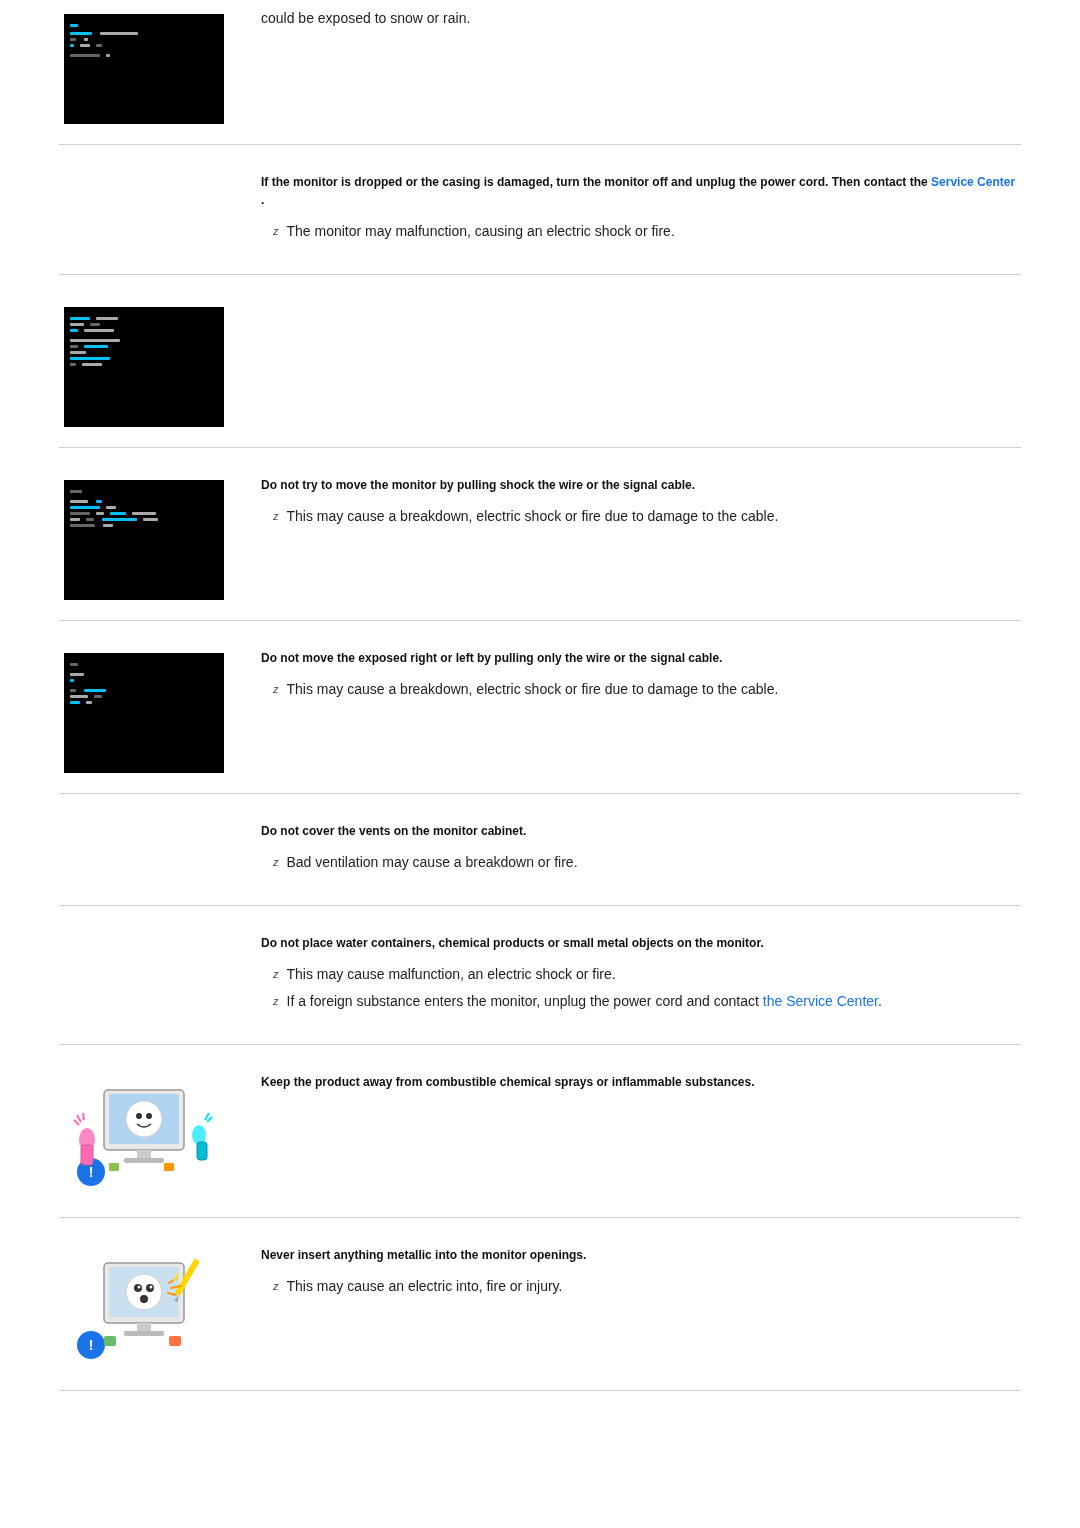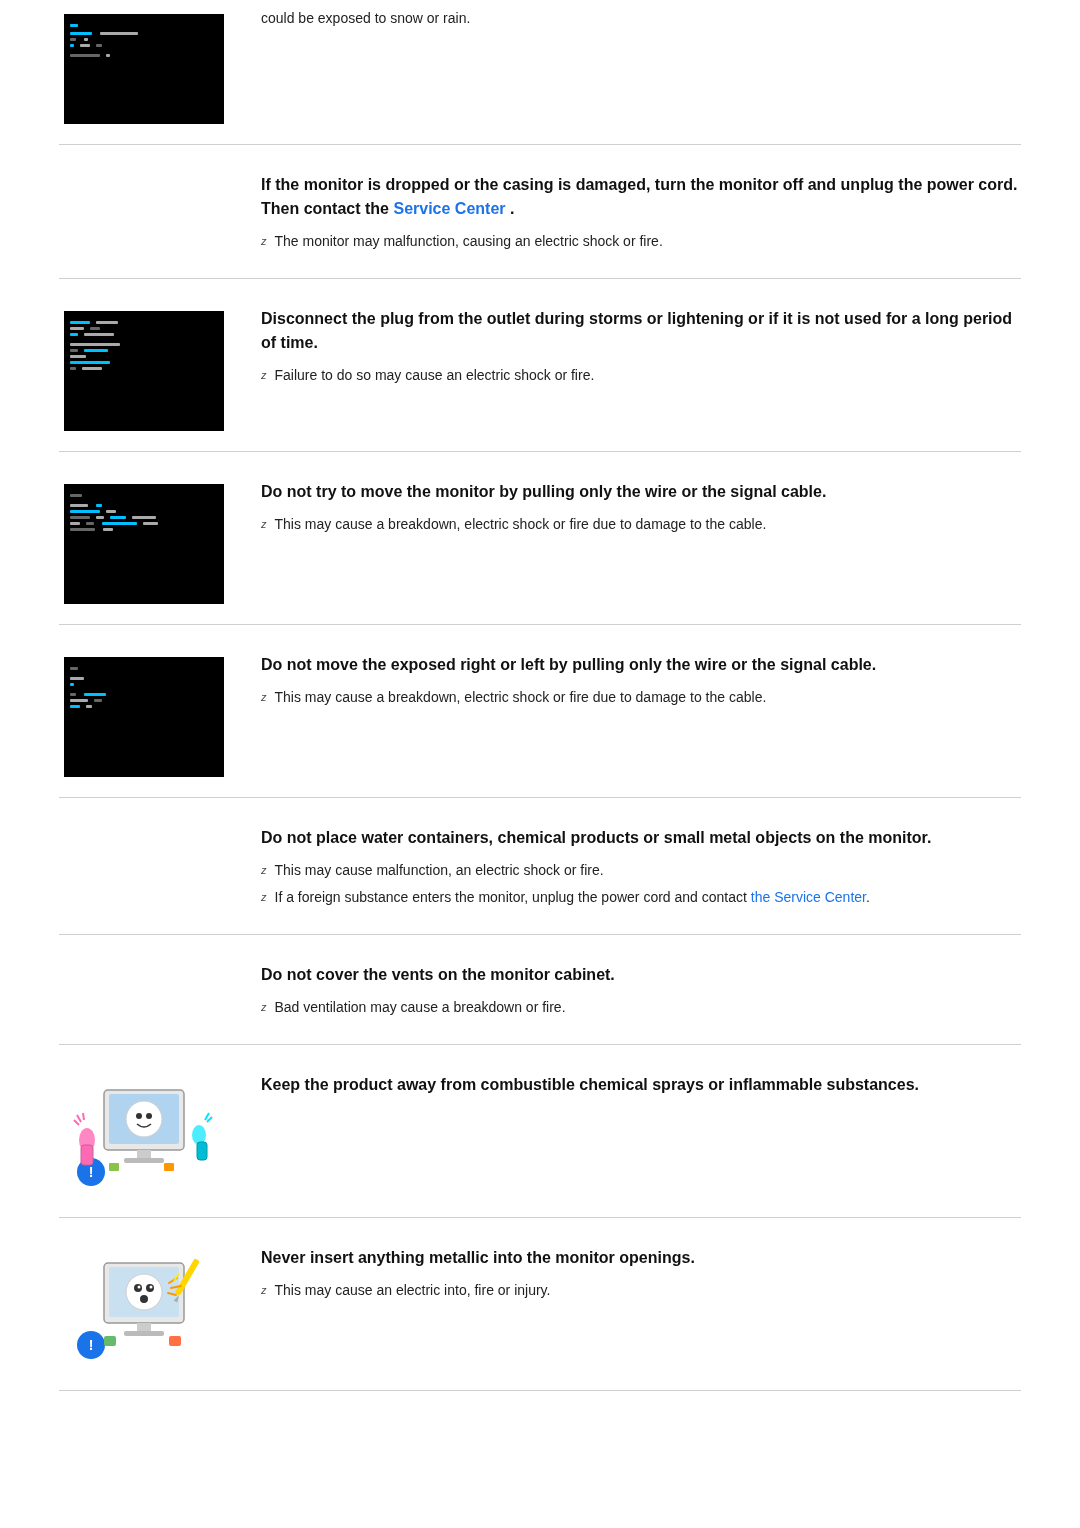--- a/index.html
+++ b/index.html
@@ -79,30 +79,30 @@
       border-radius: 1px;
     }
     .px-b { background: #00bfff; }
     .px-w { background: #aaa; }
     .px-g { background: #666; }
 
     .content {
       flex: 1;
     }
     .content h3 {
-      font-size: 16px;
+      font-size: 12px;
       font-weight: bold;
       margin-bottom: 10px;
       line-height: 1.5;
       color: #111;
     }
     .bullet-list {
       list-style: none;
       padding: 0;
-      margin: 0;
+      margin: 12px;
     }
     .bullet-list li {
       display: flex;
       gap: 8px;
       margin-bottom: 6px;
       line-height: 1.5;
     }
     .bullet-list li::before {
       content: "z";
       font-size: 11px;
@@ -222,28 +222,20 @@
               <div class="px px-b" style="width:40px"></div>
             </div>
           <div class="pixel-row">
               <div class="px px-g" style="width:6px"></div>
               <div style="width:2px"></div>
               <div class="px px-w" style="width:20px"></div>
             </div>
         </div>
       </div>
     </div>
-    <div class="content">
-      <h3>Disconnect the plug from the outlet during storms or lightening or if it is not used for a long period of time.</h3>
-      <ul class="bullet-list">
-        <li>
-          <span>Failure to do so may cause an electric shock or fire.</span>
-        </li>
-      </ul>
-    </div>
   </div>
 
   <div class="section">
     <div class="image-col">
       <div class="monitor-img-tall">
         <div class="pixel-lines">
           <div class="pixel-row">
               <div class="px px-g" style="width:12px"></div>
             </div>
           <div class="pixel-row" style="margin-top:4px">
@@ -276,21 +268,21 @@
           </div>
           <div class="pixel-row">
             <div class="px px-g" style="width:25px"></div>
             <div style="width:4px"></div>
             <div class="px px-w" style="width:10px"></div>
           </div>
         </div>
       </div>
     </div>
     <div class="content">
-      <h3>Do not try to move the monitor by pulling only the wire or the signal cable.</h3>
+      <h3>Do not try to move the monitor by pulling shock the wire or the signal cable.</h3>
       <ul class="bullet-list">
         <li>
           <span>This may cause a breakdown, electric shock or fire due to damage to the cable.</span>
         </li>
       </ul>
     </div>
   </div>
 
   <div class="section">
     <div class="image-col">
@@ -321,45 +313,45 @@
             <div class="px px-w" style="width:6px"></div>
           </div>
         </div>
       </div>
     </div>
     <div class="content">
       <h3>Do not move the exposed right or left by pulling only the wire or the signal cable.</h3>
       <ul class="bullet-list">
         <li>
           <span>This may cause a breakdown, electric shock or fire due to damage to the cable.</span>
+        </li>
+      </ul>
+    </div>
+  </div>
+
+  <div class="section-no-image">
+    <div class="content" style="padding-left: 202px;">
+      <h3>Do not cover the vents on the monitor cabinet.</h3>
+      <ul class="bullet-list">
+        <li>
+          <span>Bad ventilation may cause a breakdown or fire.</span>
         </li>
       </ul>
     </div>
   </div>
 
   <div class="section-no-image">
     <div class="content" style="padding-left: 202px;">
       <h3>Do not place water containers, chemical products or small metal objects on the monitor.</h3>
       <ul class="bullet-list">
         <li>
           <span>This may cause malfunction, an electric shock or fire.</span>
         </li>
         <li>
           <span>If a foreign substance enters the monitor, unplug the power cord and contact <a href="#" class="link">the Service Center</a>.</span>
-        </li>
-      </ul>
-    </div>
-  </div>
-
-  <div class="section-no-image">
-    <div class="content" style="padding-left: 202px;">
-      <h3>Do not cover the vents on the monitor cabinet.</h3>
-      <ul class="bullet-list">
-        <li>
-          <span>Bad ventilation may cause a breakdown or fire.</span>
         </li>
       </ul>
     </div>
   </div>
 
   <div class="section">
     <div class="image-col">
       <div class="illus-img">
 
         <svg width="150" height="115" viewBox="0 0 150 115" xmlns="http://www.w3.org/2000/svg">

